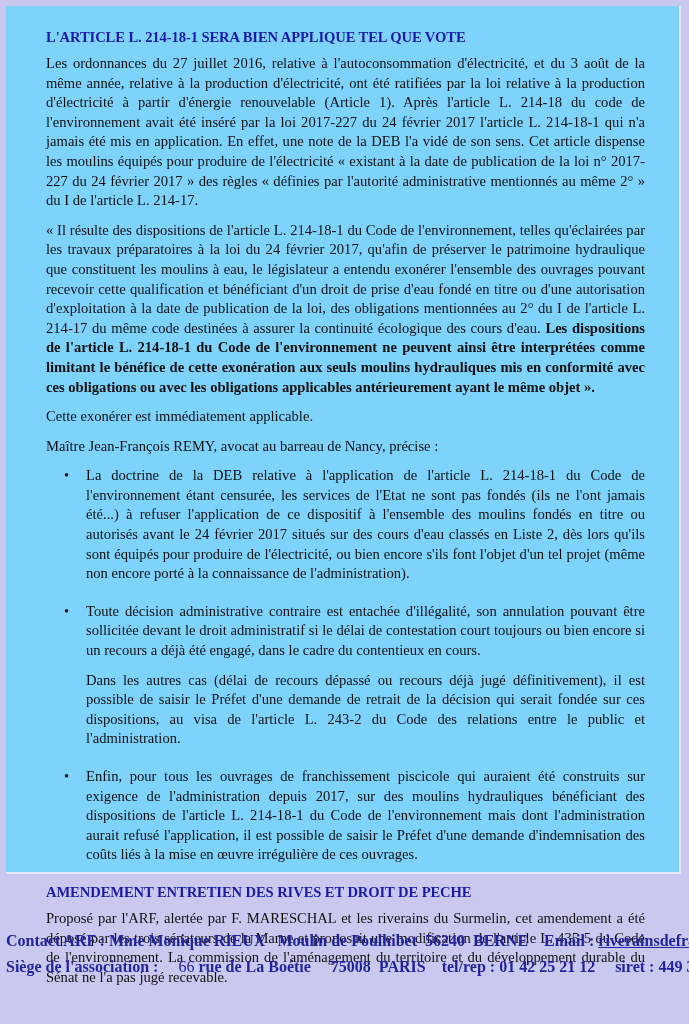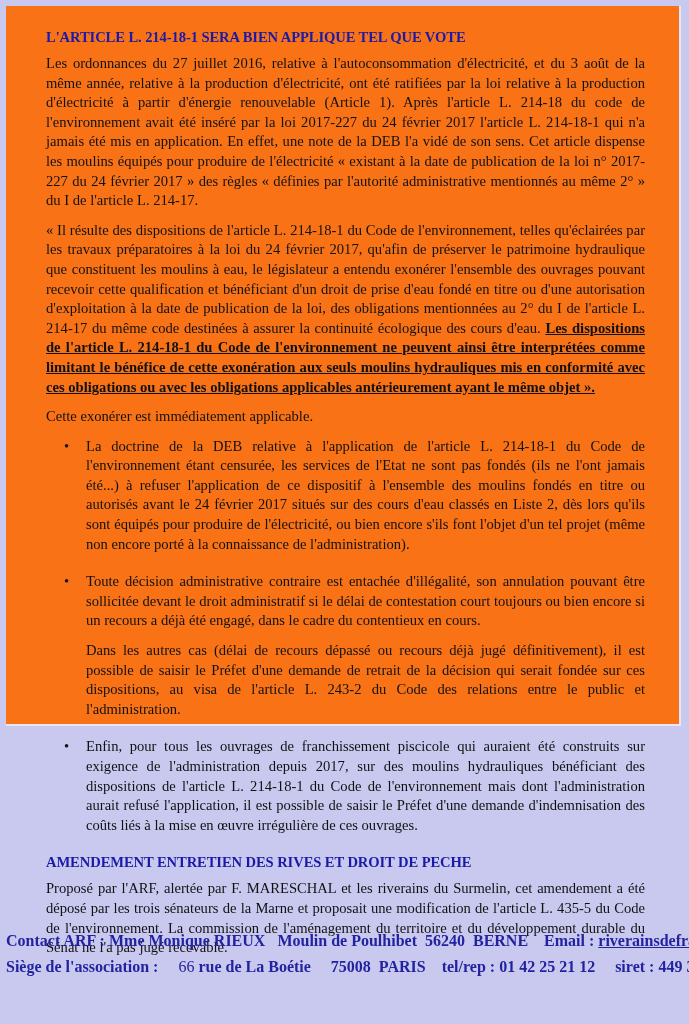--- a/index.html
+++ b/index.html
@@ -4,36 +4,36 @@
 <style>
   html, body { margin: 0; padding: 0; }
   body {
     width: 689px; height: 1024px; overflow: hidden;
     background: #c9c9f0;
     font-family: "Liberation Serif", serif;
     color: #111;
   }
   .page {
     position: absolute; left: 6px; top: 6px;
-    width: 675px; height: 720px;
-    background: #f97316;
+    width: 675px; height: 868px;
+    background: #7dd3fc;
     box-sizing: border-box;
     border-right: 2px solid #e6e6f8;
     border-bottom: 2px solid #e6e6f8;
   }
   .content {
     position: absolute; left: 40px; top: 22px; width: 599px;
     font-size: 14.6px; line-height: 19.6px;
   }
   h2 {
     margin: 0 0 8px 0; font-size: 14.6px; font-weight: bold; color: #1a1aa8;
     line-height: 18px; letter-spacing: -0.1px;
   }
   p { margin: 0 0 10px 0; text-align: justify; }
-  .bold { font-weight: bold; text-decoration: underline; }
+  .bold { font-weight: bold; }
   ul { list-style: none; margin: 0 0 10px 0; padding: 0; }
   li { position: relative; padding-left: 40px; margin-bottom: 18px; }
   li p { margin: 0 0 10px 0; }
   li p:last-child { margin-bottom: 0; }
   .bullet { position: absolute; left: 18px; top: 0; }
   .h2-second { margin-top: 14px; }
   .footer {
     position: absolute; left: 0; width: 675px; top: 929px;
     text-align: center; font-weight: bold; color: #2323a0;
     font-size: 16px; line-height: 12px;
@@ -45,20 +45,21 @@
 </head>
 <body>
 
 <div class="page">
   <div class="content">
 
     <h2>L'ARTICLE L. 214-18-1 SERA BIEN APPLIQUE TEL QUE VOTE</h2>
     <p>Les ordonnances du 27 juillet 2016, relative à l'autoconsommation d'électricité, et du 3 août de la même année, relative à la production d'électricité, ont été ratifiées par la loi relative à la production d'électricité à partir d'énergie renouvelable (Article 1). Après l'article L. 214-18 du code de l'environnement avait été inséré par la loi 2017-227 du 24 février 2017 l'article L. 214-18-1 qui n'a jamais été mis en application. En effet, une note de la DEB l'a vidé de son sens. Cet article dispense les moulins équipés pour produire de l'électricité « existant à la date de publication de la loi n° 2017-227 du 24 février 2017 » des règles « définies par l'autorité administrative mentionnés au même 2° » du I de l'article L. 214-17.</p>
     <p><span>« Il résulte des dispositions de l'article L. 214-18-1 du Code de l'environnement, telles qu'éclairées par les travaux préparatoires à la loi du 24 février 2017, qu'afin de préserver le patrimoine hydraulique que constituent les moulins à eau, le législateur a entendu exonérer l'ensemble des ouvrages pouvant recevoir cette qualification et bénéficiant d'un droit de prise d'eau fondé en titre ou d'une autorisation d'exploitation à la date de publication de la loi, des obligations mentionnées au 2° du I de l'article L. 214-17 du même code destinées à assurer la continuité écologique des cours d'eau. </span><span class="bold">Les dispositions de l'article L. 214-18-1 du Code de l'environnement ne peuvent ainsi être interprétées comme limitant le bénéfice de cette exonération aux seuls moulins hydrauliques mis en conformité avec ces obligations ou avec les obligations applicables antérieurement ayant le même objet ».</span></p>
     <p>Cette exonérer est immédiatement applicable.</p>
+    <p>Maître Jean-François REMY, avocat au barreau de Nancy, précise :</p>
 
     <ul>
       <li>
         <span class="bullet">•</span>
         <p>La doctrine de la DEB relative à l'application de l'article L. 214-18-1 du Code de l'environnement étant censurée, les services de l'Etat ne sont pas fondés (ils ne l'ont jamais été...) à refuser l'application de ce dispositif à l'ensemble des moulins fondés en titre ou autorisés avant le 24 février 2017 situés sur des cours d'eau classés en Liste 2, dès lors qu'ils sont équipés pour produire de l'électricité, ou bien encore s'ils font l'objet d'un tel projet (même non encore porté à la connaissance de l'administration).</p>
       </li>
       <li>
         <span class="bullet">•</span>
         <p>Toute décision administrative contraire est entachée d'illégalité, son annulation pouvant être sollicitée devant le droit administratif si le délai de contestation court toujours ou bien encore si un recours a déjà été engagé, dans le cadre du contentieux en cours.</p>
         <p>Dans les autres cas (délai de recours dépassé ou recours déjà jugé définitivement), il est possible de saisir le Préfet d'une demande de retrait de la décision qui serait fondée sur ces dispositions, au visa de l'article L.  243-2 du Code des relations entre le public et l'administration.</p>

